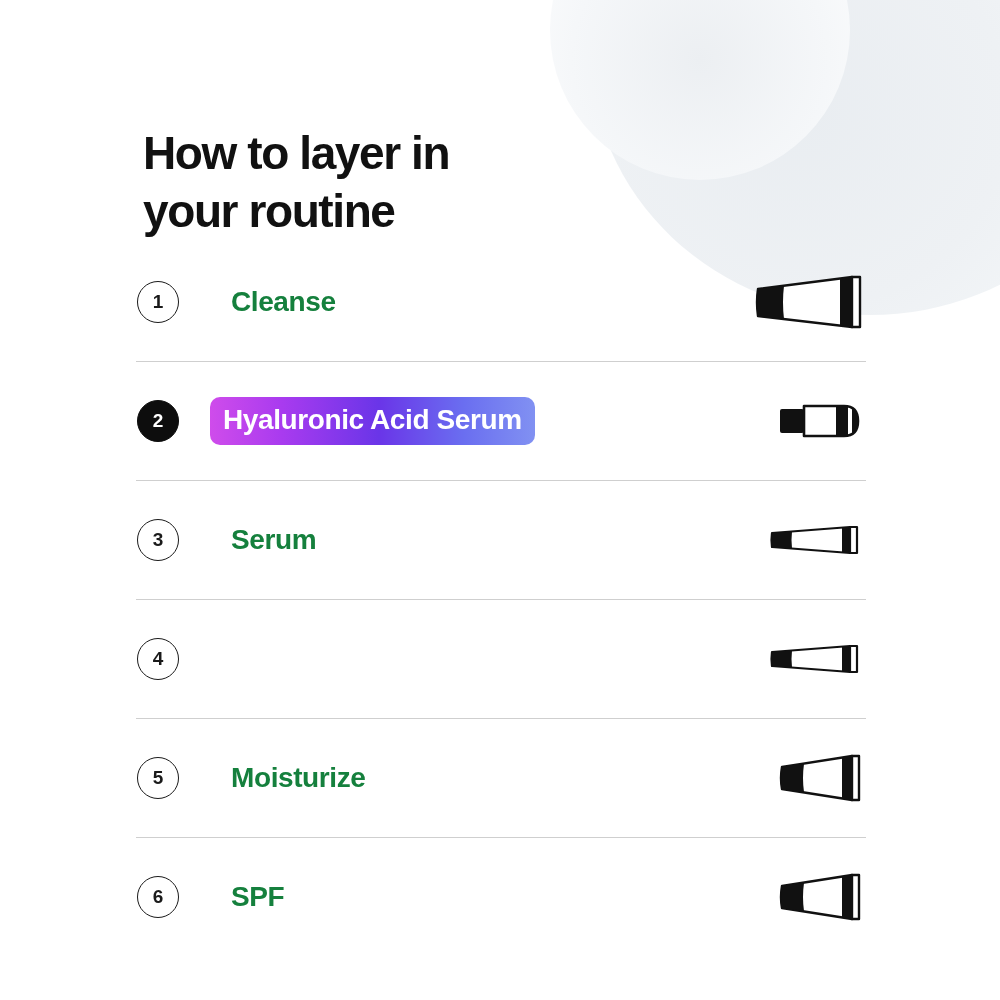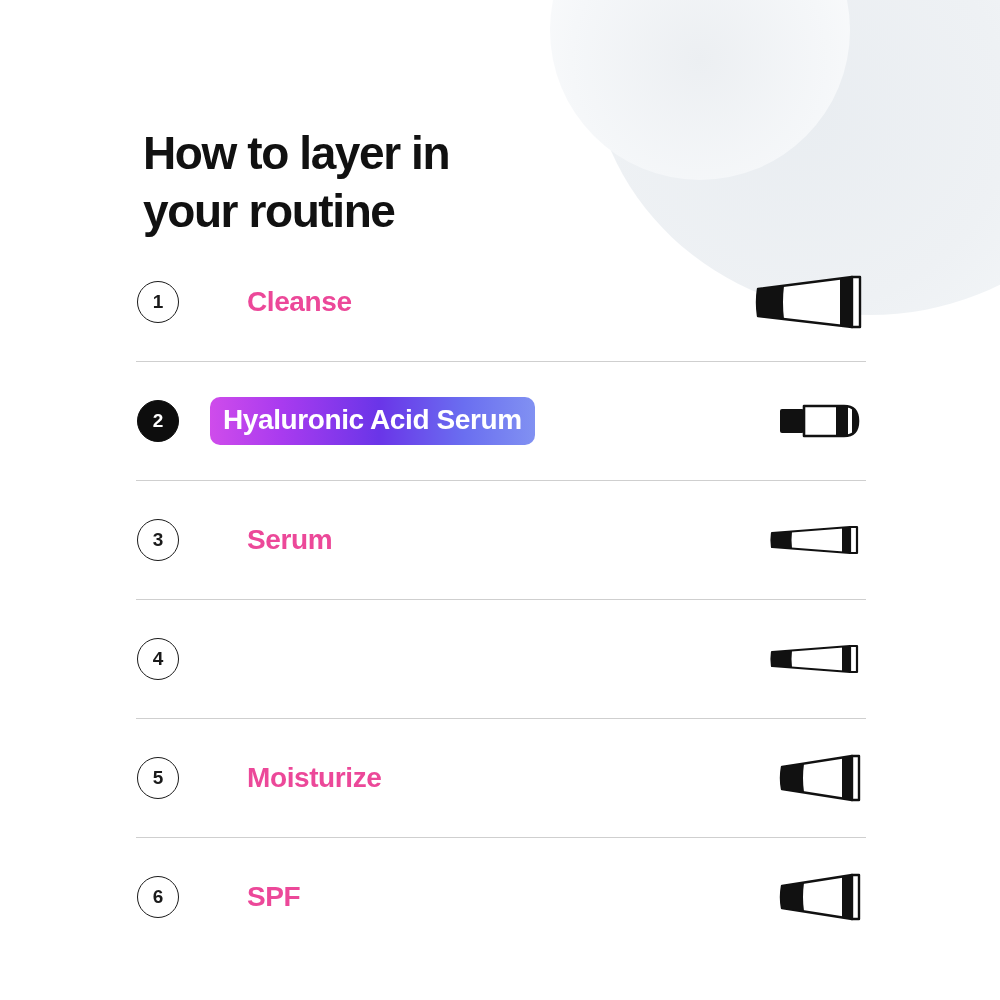--- a/index.html
+++ b/index.html
@@ -101,25 +101,25 @@
   }
   .routine-row.active .step-num {
     background: #0d0d0d;
     border-color: #0d0d0d;
     color: #ffffff;
     font-weight: 700;
   }
 
   
   .step-label {
-    margin-left: 68px;
+    margin-left: 52px;
     font-size: 28px;
     font-weight: 700;
     letter-spacing: -0.4px;
-    color: #ec4899;
+    color: #15803d;
     white-space: nowrap;
   }
   .routine-row.active .step-label {
     color: #ffffff;
     padding: 7px 13px 9px 13px;
     margin-left: 31px;
     border-radius: 10px;
     background: linear-gradient(90deg,
                 #cf4ceb 0%,
                 #a93bef 22%,

